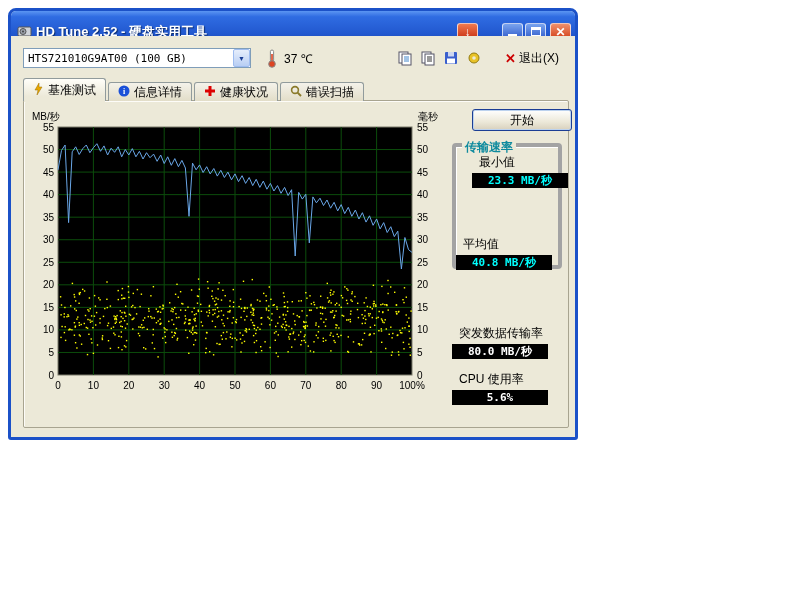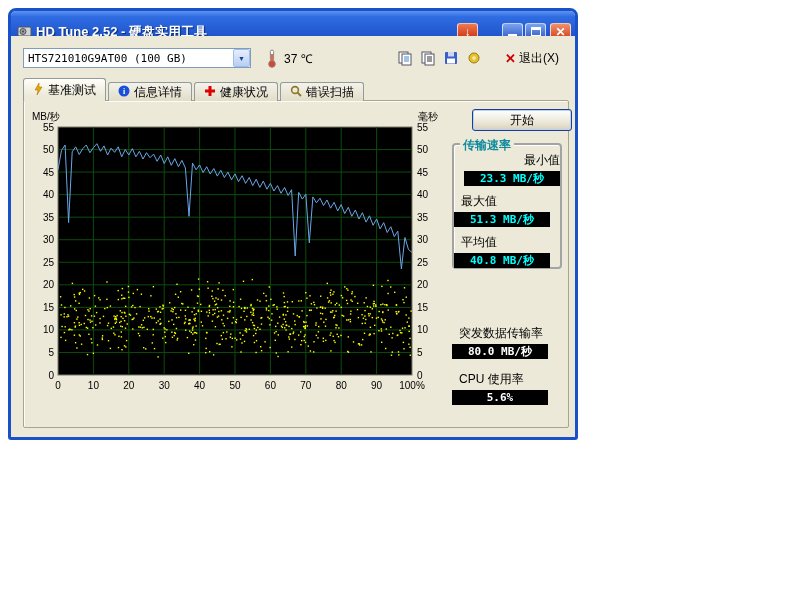--- a/index.html
+++ b/index.html
@@ -47,27 +47,27 @@
 
   .panel{position:absolute;left:12px;top:64px;width:546px;height:328px;
     border:1px solid #a8a490;border-radius:2px;box-shadow:inset 1px 1px 0 #fdfcf8;}
 
   #chart-svg{position:absolute;left:4px;top:8px;}
 
   .results{position:absolute;left:424px;top:0;width:120px;height:100%;}
   .start-btn{position:absolute;left:24px;top:8px;width:100px;height:22px;font-size:12px;color:#000;
     font-family:"Liberation Sans",sans-serif;border:1px solid #1c3e94;border-radius:3px;cursor:pointer;
     background:linear-gradient(#ffffff,#ece8d8 60%,#d8d0bc);box-shadow:inset 0 0 0 1px #bcd2ee;}
-  .group{position:absolute;left:4px;top:42px;width:110px;height:126px;border:2px solid #a3a3a3;
+  .group{position:absolute;left:4px;top:42px;width:110px;height:126px;border:4px solid #a3a3a3;
     border-radius:4px;box-shadow:inset 1px 1px 0 #fff;}
   .group-title{position:absolute;top:-8px;left:6px;background:#ece9d8;padding:0 3px;font-size:12px;font-weight:bold;}
   .stat-label{font-size:12px;color:#000;margin:0 0 2px 7px;}
   .valbox{width:96px;height:15px;background:#000;display:flex;align-items:center;justify-content:center;
     font:bold 11px "DejaVu Sans Mono",monospace;}
-  .g-row1{position:absolute;top:7px;left:10px;text-align:right;}
+  .g-row1{position:absolute;top:7px;left:16px;}
   .g-row2{position:absolute;top:48px;left:0;}
   .g-row3{position:absolute;top:89px;left:0;}
   .pos-access{position:absolute;top:178px;left:4px;}
   .pos-burst{position:absolute;top:224px;left:4px;}
   .pos-cpu{position:absolute;top:270px;left:4px;}
 </style>
 </head>
 <body>
 
 <div class="window">
@@ -918,24 +918,20 @@
 
       <div class="results">
         <button class="start-btn">开始</button>
 
         <div class="group">
           <span class="group-title" style="color: rgb(14, 138, 158);">传输速率</span>
           <div class="g-row1">
             <div class="stat-label">最小值</div>
             <div class="valbox" style="color: rgb(0, 255, 255);">23.3 MB/秒</div>
           </div>
-          <div class="g-row2">
-            <div class="stat-label">最大值</div>
-            <div class="valbox" style="color: rgb(0, 255, 255);">51.3 MB/秒</div>
-          </div>
           <div class="g-row3">
             <div class="stat-label">平均值</div>
             <div class="valbox" style="color: rgb(0, 255, 255);">40.8 MB/秒</div>
           </div>
         </div>
 
         <div class="pos-burst">
           <div class="stat-label">突发数据传输率</div>
           <div class="valbox" style="color: rgb(255, 255, 255);">80.0 MB/秒</div>
         </div>

